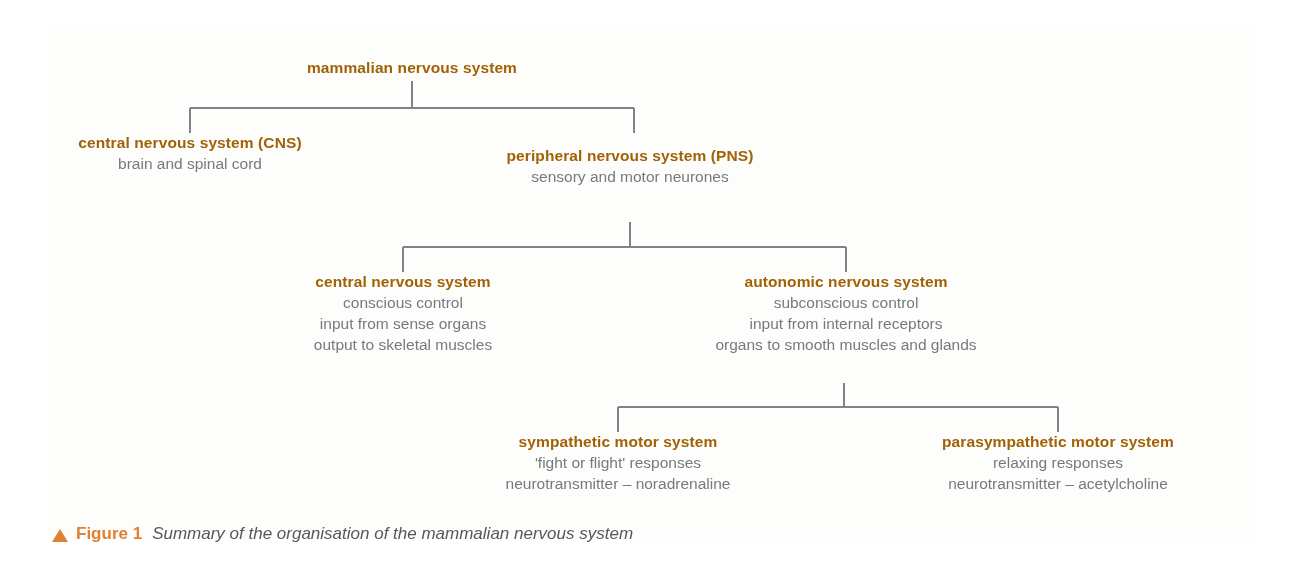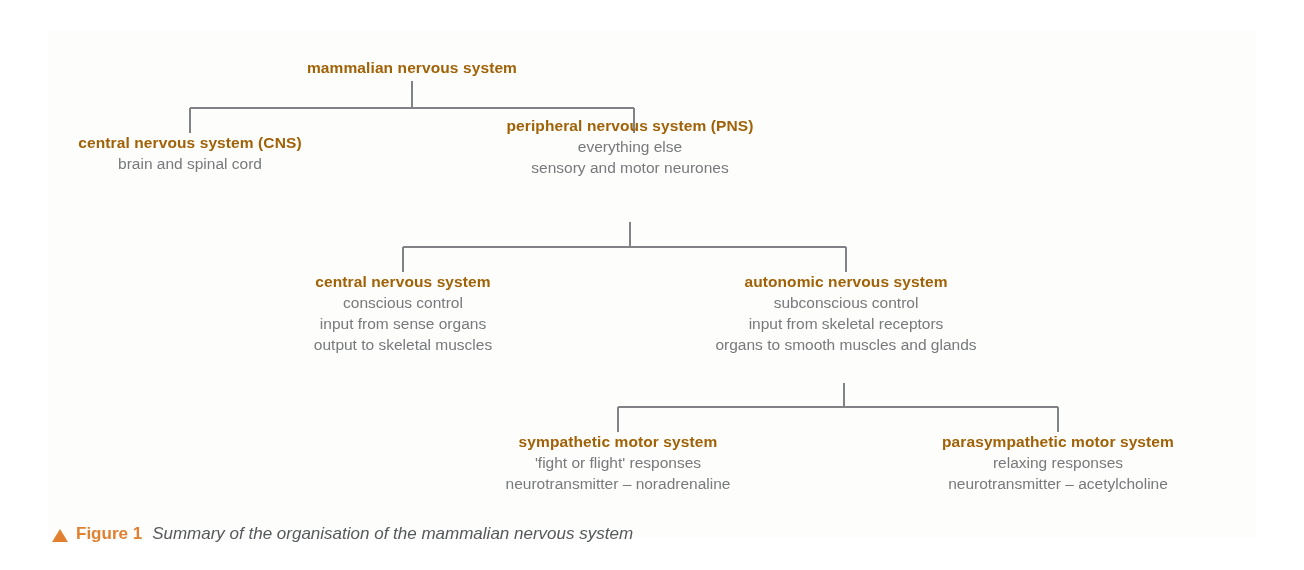--- a/index.html
+++ b/index.html
@@ -119,37 +119,36 @@
 
   <div class="node" style="left:212px; top:58px; width:400px;">
     <div class="title">mammalian nervous system</div>
   </div>
 
   <div class="node" style="left:10px; top:133px; width:360px;">
     <div class="title">central nervous system (CNS)</div>
     <div class="line">brain and spinal cord</div>
   </div>
 
-  <div class="node" style="left:450px; top:116px; width:360px;text-align:center;">
+  <div class="node" style="left:450px; top:146px; width:360px;text-align:center;">
     <div class="title">peripheral nervous system (PNS)</div>
-    <div class="line">everything else</div>
     <div class="line">sensory and motor neurones</div>
   </div>
 
   <div class="node" style="left:223px; top:272px; width:360px;">
     <div class="title">central nervous system</div>
     <div class="line">conscious control</div>
     <div class="line">input from sense organs</div>
     <div class="line">output to skeletal muscles</div>
   </div>
 
   <div class="node" style="left:646px; top:272px; width:400px;">
     <div class="title">autonomic nervous system</div>
     <div class="line">subconscious control</div>
-    <div class="line">input from skeletal receptors</div>
+    <div class="line">input from internal receptors</div>
     <div class="line">organs to smooth muscles and glands</div>
   </div>
 
   <div class="node" style="left:438px; top:432px; width:360px;">
     <div class="title">sympathetic motor system</div>
     <div class="line">'fight or flight' responses</div>
     <div class="line">neurotransmitter – noradrenaline</div>
   </div>
 
   <div class="node" style="left:878px; top:432px; width:360px;">

